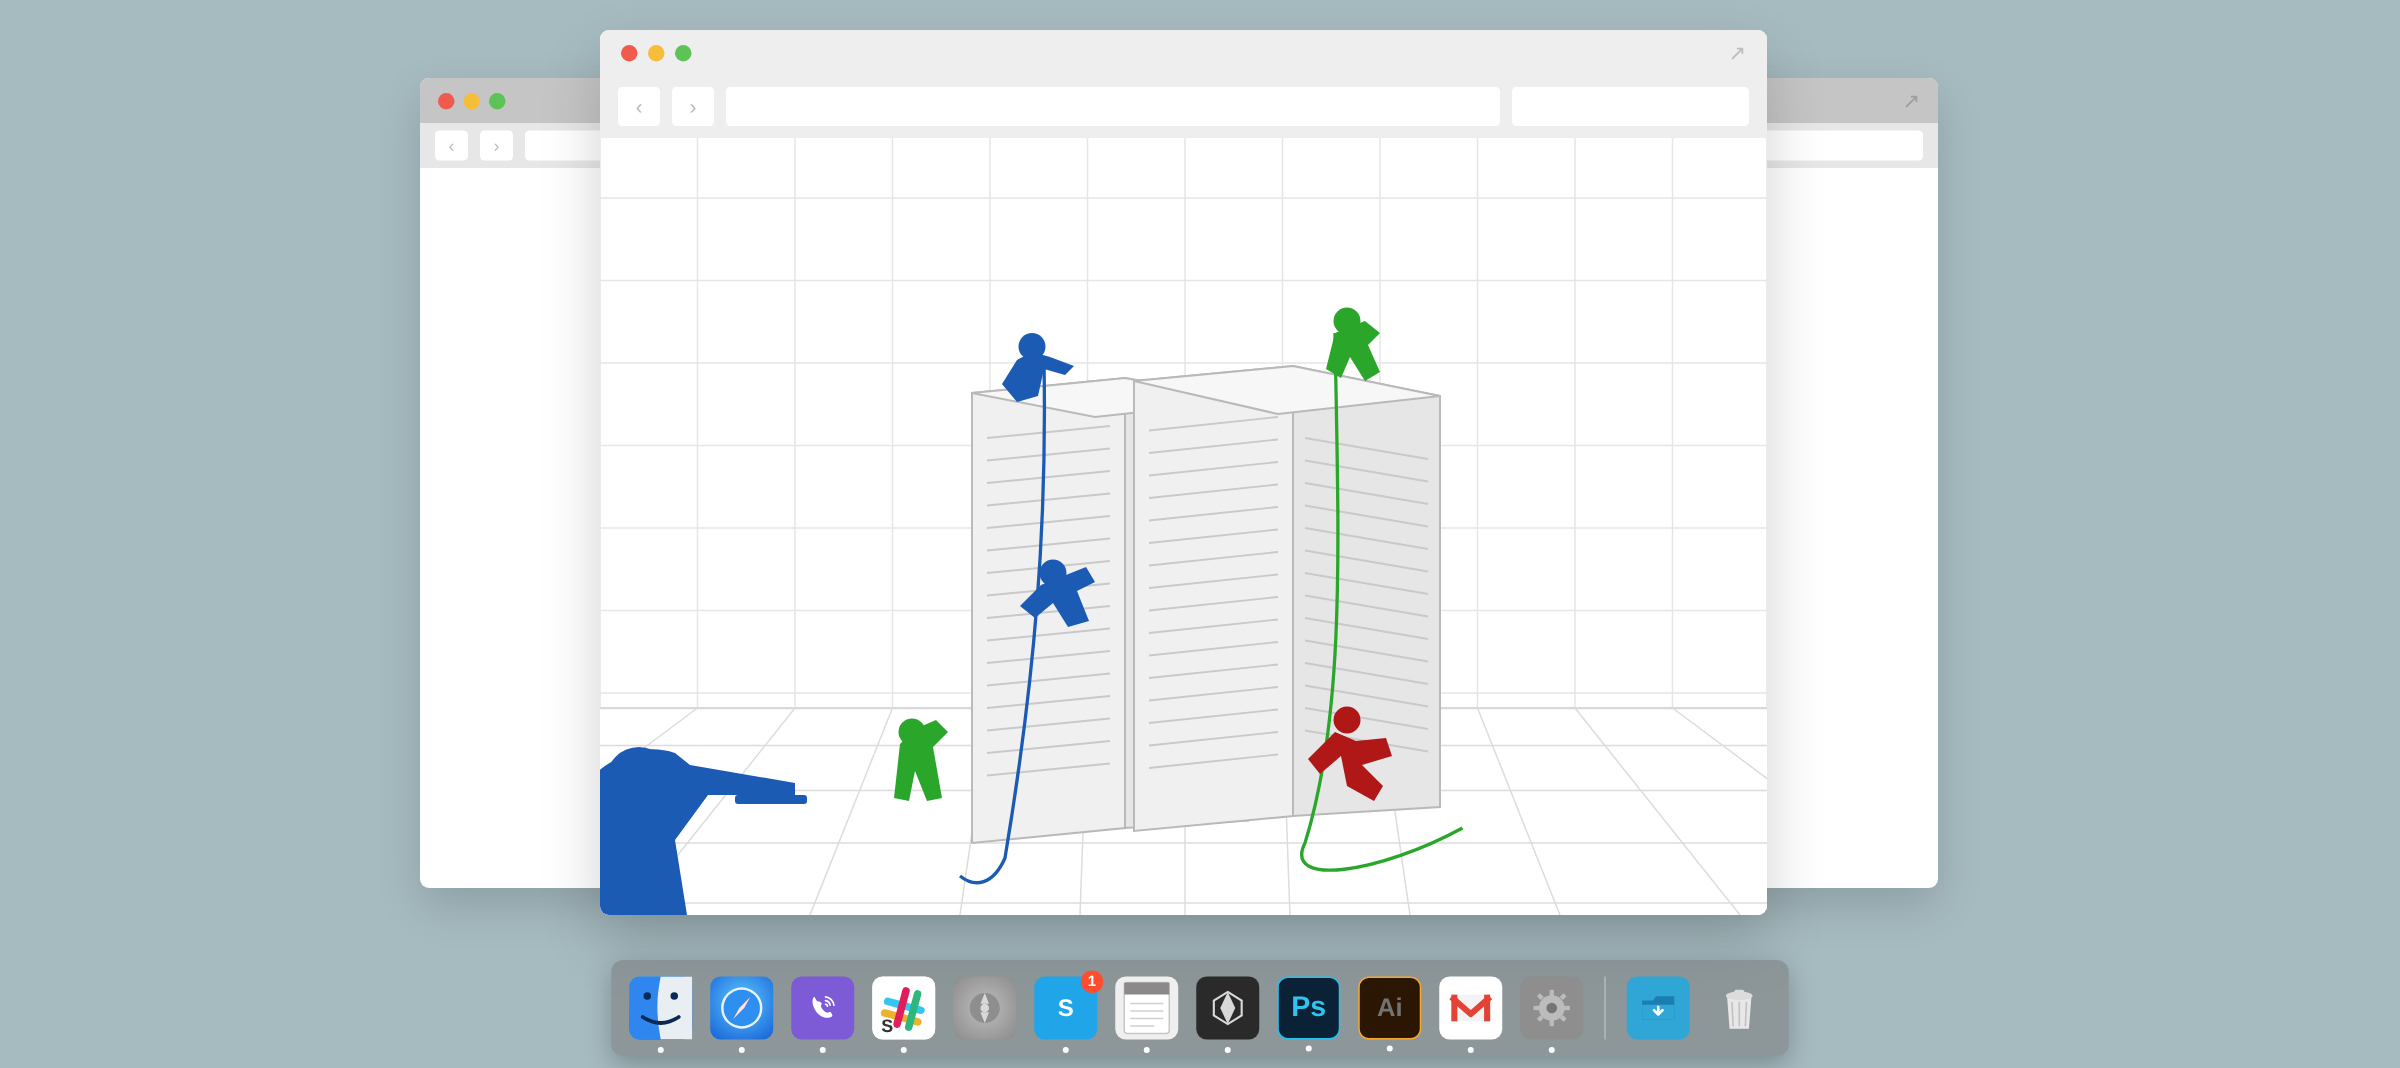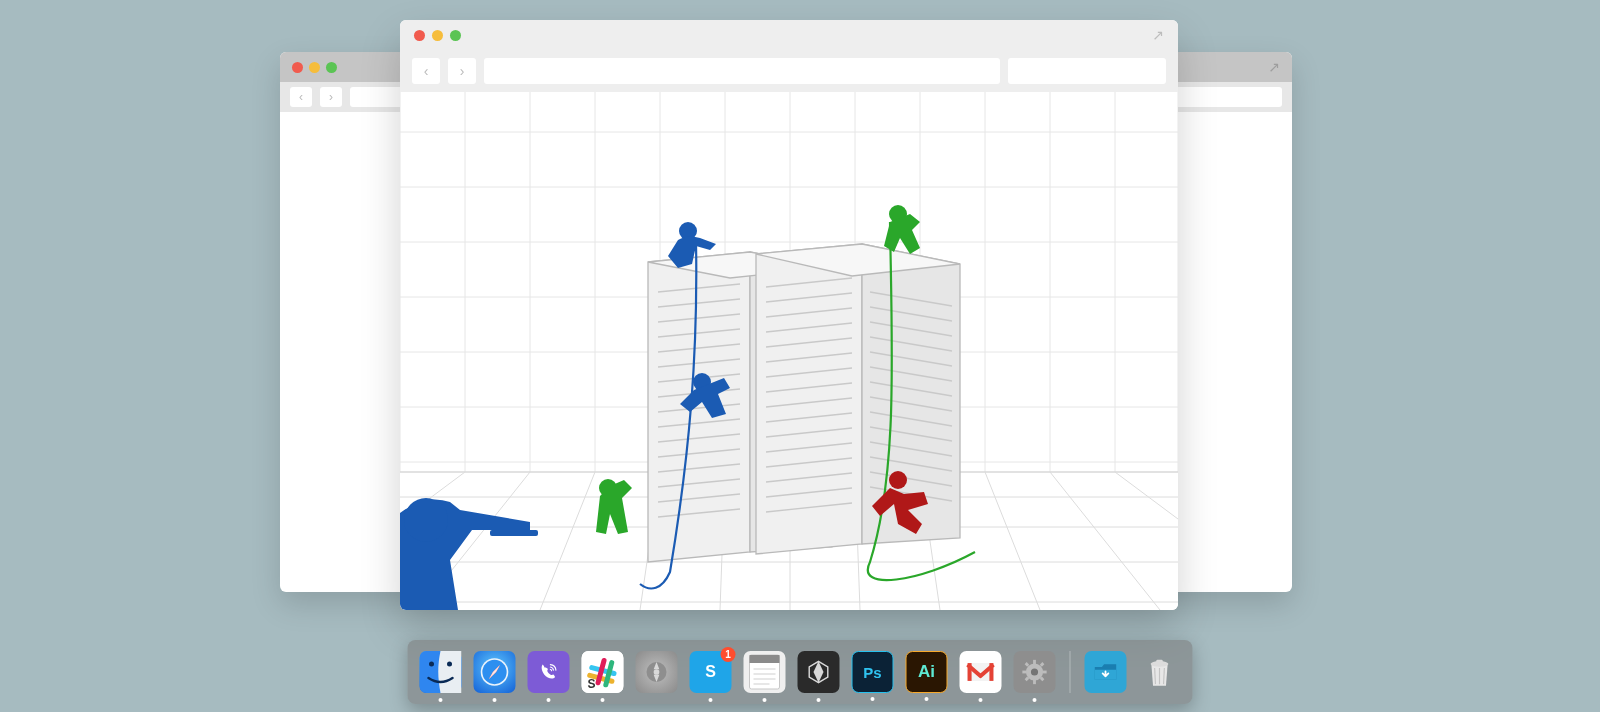--- a/index.html
+++ b/index.html
@@ -378,26 +378,26 @@
 
   <div class="app" style="background:#2a2a2a;">
     <svg viewBox="0 0 42 42" width="30" height="30">
       <polygon points="21,6 34,14 34,28 21,36 8,28 8,14" fill="none" stroke="#d8d8d8" stroke-width="2"></polygon>
       <polygon points="21,6 28,21 21,36 14,21" fill="#d8d8d8"></polygon>
     </svg>
     <div class="ind"></div>
   </div>
 
   <div class="app" style="background:#0b2236;border:1px solid #26c1ef;">
-    <span style="color:#2fc3f0;font-size:15px;font-weight:700;">Ps</span>
+    <span style="color:#2fc3f0;font-size:19px;font-weight:700;">Ps</span>
     <div class="ind"></div>
   </div>
 
   <div class="app" style="background:#2a1602;border:1px solid #f7a92b;">
-    <span style="color:#5eead4;font-size:17px;font-weight:700;">Ai</span>
+    <span style="color:#737373;font-size:17px;font-weight:700;">Ai</span>
     <div class="ind"></div>
   </div>
 
   <div class="app" style="background:#fff;">
     <svg viewBox="0 0 42 42" width="34" height="34">
       <rect x="5" y="10" width="32" height="22" rx="2" fill="#f3f3f3"></rect>
       <polyline points="5,12 21,26 37,12" fill="none" stroke="#e44235" stroke-width="5" stroke-linejoin="round"></polyline>
       <rect x="5" y="10" width="5" height="22" fill="#e44235"></rect>
         <rect x="32" y="10" width="5" height="22" fill="#e44235"></rect>
     </svg>

